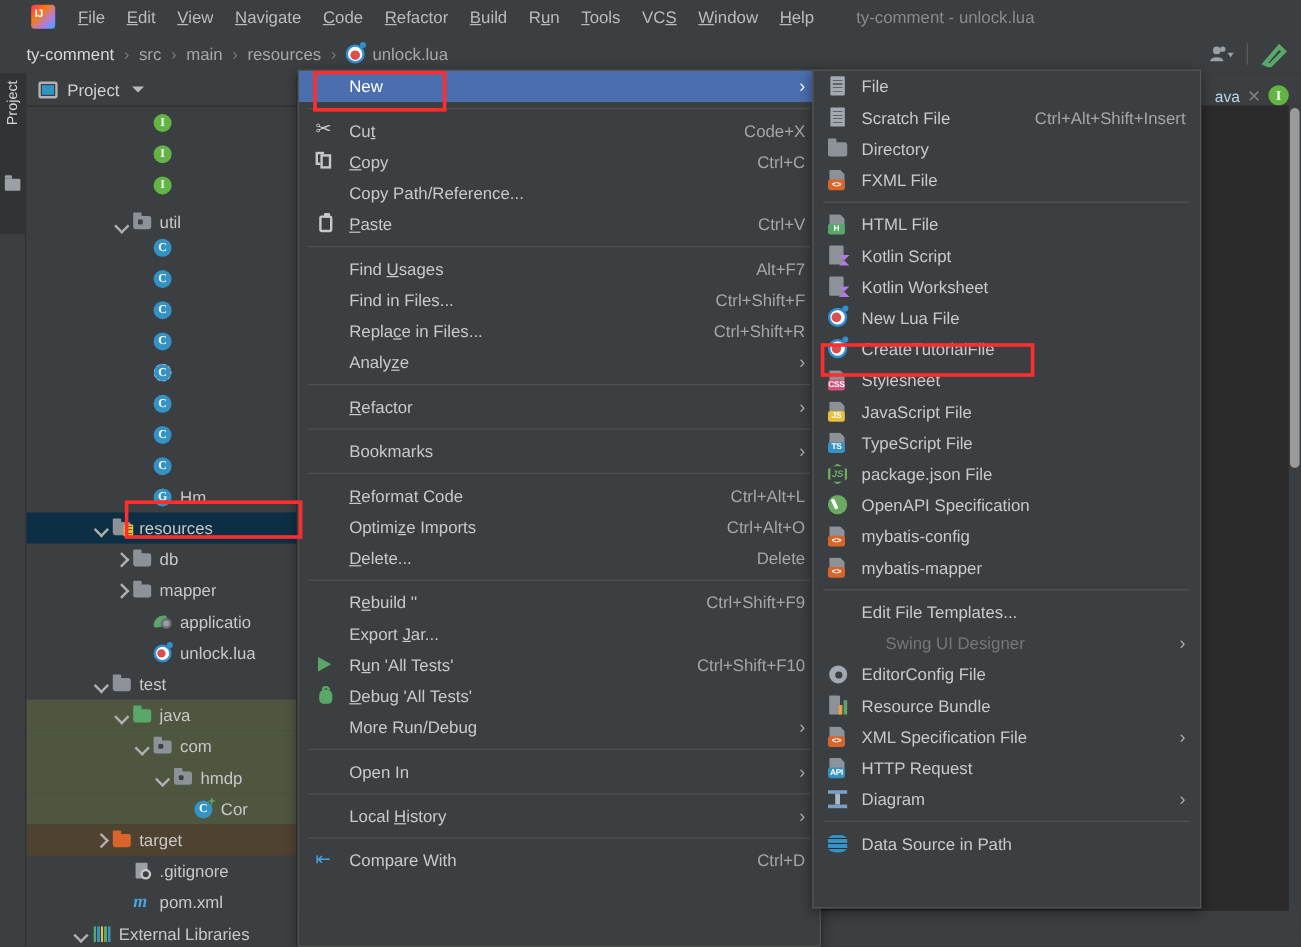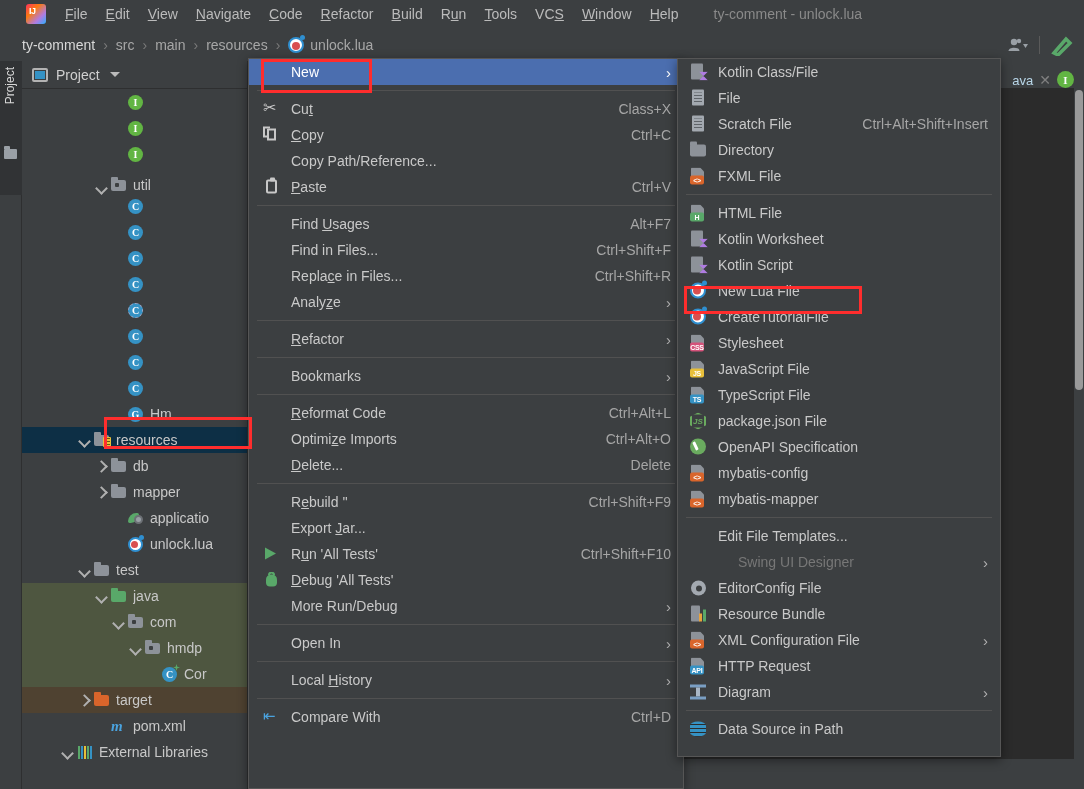--- a/index.html
+++ b/index.html
@@ -674,20 +674,28 @@
           </span>
           <span class="tlabel">Cor</span>
         </div>
         <div class="trow brown" style="padding-left: 57px;">
           <span class="arrow right"></span>
           <span class="ico folder folder-orange"></span>
           <span class="tlabel">target</span>
         </div>
         <div class="trow" style="padding-left: 74px;">
           <span class="arrow "></span>
+          <span class="ico gitign">
+            <span class="pg"></span>
+            <span class="bn"></span>
+          </span>
+          <span class="tlabel">.gitignore</span>
+        </div>
+        <div class="trow" style="padding-left: 74px;">
+          <span class="arrow "></span>
           <span class="ico maven">
             <span class="mm">m</span>
           </span>
           <span class="tlabel">pom.xml</span>
         </div>
         <div class="trow" style="padding-left: 40px;">
           <span class="arrow down"></span>
           <span class="ico extlib">
             <span class="bars2"></span>
           </span>
@@ -727,21 +735,21 @@
 
   <div class="ctxmenu" id="ctx-root">
       <div class="mi sel">
         <span>New</span>
         <span class="chev">›</span>
       </div>
       <div class="msep"></div>
       <div class="mi">
         <span class="mico"><span class="ic-cut"></span></span>
         <span>Cu<span class="mn">t</span></span>
-        <span class="shortcut">Class+X</span>
+        <span class="shortcut">Code+X</span>
       </div>
       <div class="mi">
         <span class="mico"><span class="ic-copy"><span class="b"></span><span class="a"></span></span></span>
         <span><span class="mn">C</span>opy</span>
         <span class="shortcut">Ctrl+C</span>
       </div>
       <div class="mi">
         <span>Copy Path/Reference...</span>
       </div>
       <div class="mi">
@@ -824,86 +832,77 @@
       <div class="mi">
         <span class="mico"><span class="ic-compare"></span></span>
         <span>Compare With</span>
         <span class="shortcut">Ctrl+D</span>
       </div>
     </div>
 
   <div class="submenu" id="sub-root">
       <div class="mi">
         <span class="mico">
+          <span class="fi plainfile">
+            <span class="pf"></span>
+          </span>
+        </span>
+        <span>File</span>
+      </div>
+      <div class="mi">
+        <span class="mico">
+          <span class="fi plainfile"><span class="pf"></span><span class="clk"></span></span>
+        </span>
+        <span>Scratch File</span>
+        <span class="shortcut">Ctrl+Alt+Shift+Insert</span>
+      </div>
+      <div class="mi">
+        <span class="mico">
+          <span class="fi dirfolder">
+            <span class="df"></span>
+          </span>
+        </span>
+        <span>Directory</span>
+      </div>
+      <div class="mi">
+        <span class="mico">
+          <span class="fi">
+            <span class="page"></span>
+            <span class="tag" style="background:#d9652b">&lt;&gt;</span>
+          </span>
+        </span>
+        <span>FXML File</span>
+      </div>
+      <div class="msep"></div>
+      <div class="mi">
+        <span class="mico">
+          <span class="fi">
+            <span class="page"></span>
+            <span class="tag" style="background:#59a869">H</span>
+          </span>
+        </span>
+        <span>HTML File</span>
+      </div>
+      <div class="mi">
+        <span class="mico">
           <span class="fi kotlin">
             <span class="kpage"></span>
             <span class="kbadge"></span>
           </span>
         </span>
-        <span>Kotlin Class/File</span>
-      </div>
-      <div class="mi">
-        <span class="mico">
-          <span class="fi plainfile">
-            <span class="pf"></span>
-          </span>
-        </span>
-        <span>File</span>
-      </div>
-      <div class="mi">
-        <span class="mico">
-          <span class="fi plainfile"><span class="pf"></span><span class="clk"></span></span>
-        </span>
-        <span>Scratch File</span>
-        <span class="shortcut">Ctrl+Alt+Shift+Insert</span>
-      </div>
-      <div class="mi">
-        <span class="mico">
-          <span class="fi dirfolder">
-            <span class="df"></span>
-          </span>
-        </span>
-        <span>Directory</span>
-      </div>
-      <div class="mi">
-        <span class="mico">
-          <span class="fi">
-            <span class="page"></span>
-            <span class="tag" style="background:#d9652b">&lt;&gt;</span>
-          </span>
-        </span>
-        <span>FXML File</span>
-      </div>
-      <div class="msep"></div>
-      <div class="mi">
-        <span class="mico">
-          <span class="fi">
-            <span class="page"></span>
-            <span class="tag" style="background:#59a869">H</span>
-          </span>
-        </span>
-        <span>HTML File</span>
+        <span>Kotlin Script</span>
       </div>
       <div class="mi">
         <span class="mico">
           <span class="fi kotlin">
             <span class="kpage"></span>
             <span class="kbadge"></span>
           </span>
         </span>
         <span>Kotlin Worksheet</span>
-      </div>
-      <div class="mi">
-        <span class="mico">
-          <span class="fi kotlin">
-            <span class="kpage"></span>
-            <span class="kbadge"></span>
-          </span>
-        </span>
-        <span>Kotlin Script</span>
       </div>
       <div class="mi">
         <span class="mico">
           <span class="fi lua">
             <span class="lc"></span>
           </span>
         </span>
         <span>New Lua File</span>
       </div>
       <div class="mi">
@@ -1001,21 +1000,21 @@
         </span>
         <span>Resource Bundle</span>
       </div>
       <div class="mi">
         <span class="mico">
           <span class="fi">
             <span class="page"></span>
             <span class="tag" style="background:#d9652b">&lt;&gt;</span>
           </span>
         </span>
-        <span>XML Configuration File</span>
+        <span>XML Specification File</span>
         <span class="chev">›</span>
       </div>
       <div class="mi">
         <span class="mico">
           <span class="fi">
             <span class="page"></span>
             <span class="tag" style="background:#3592c4">API</span>
           </span>
         </span>
         <span>HTTP Request</span>

